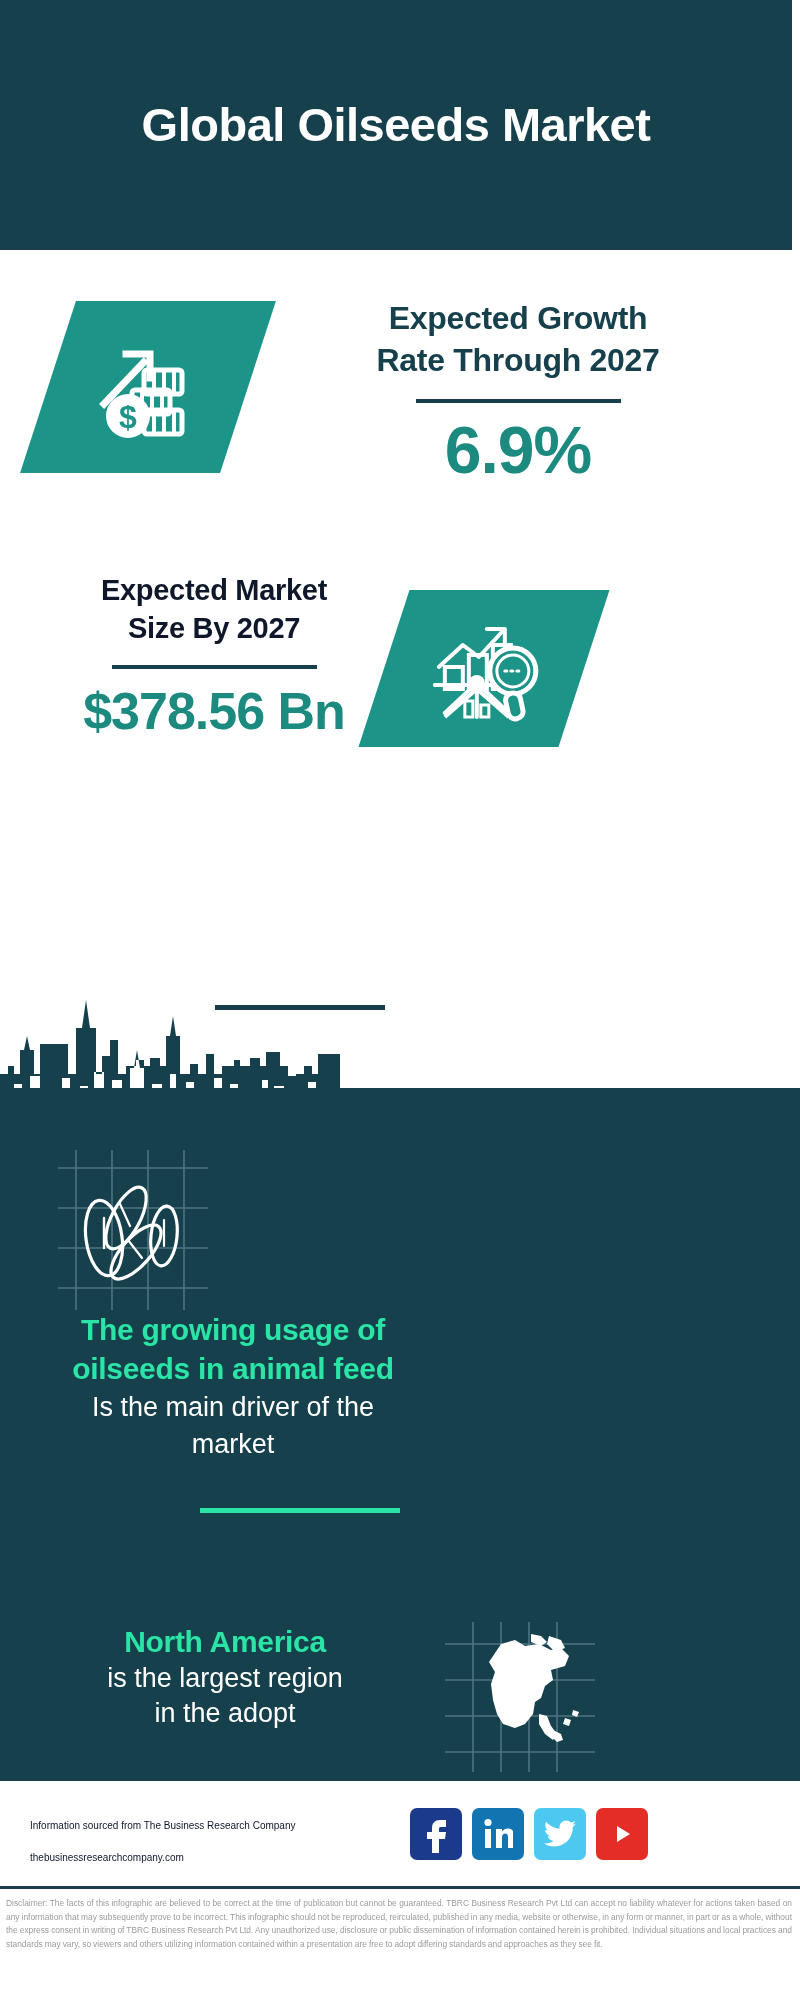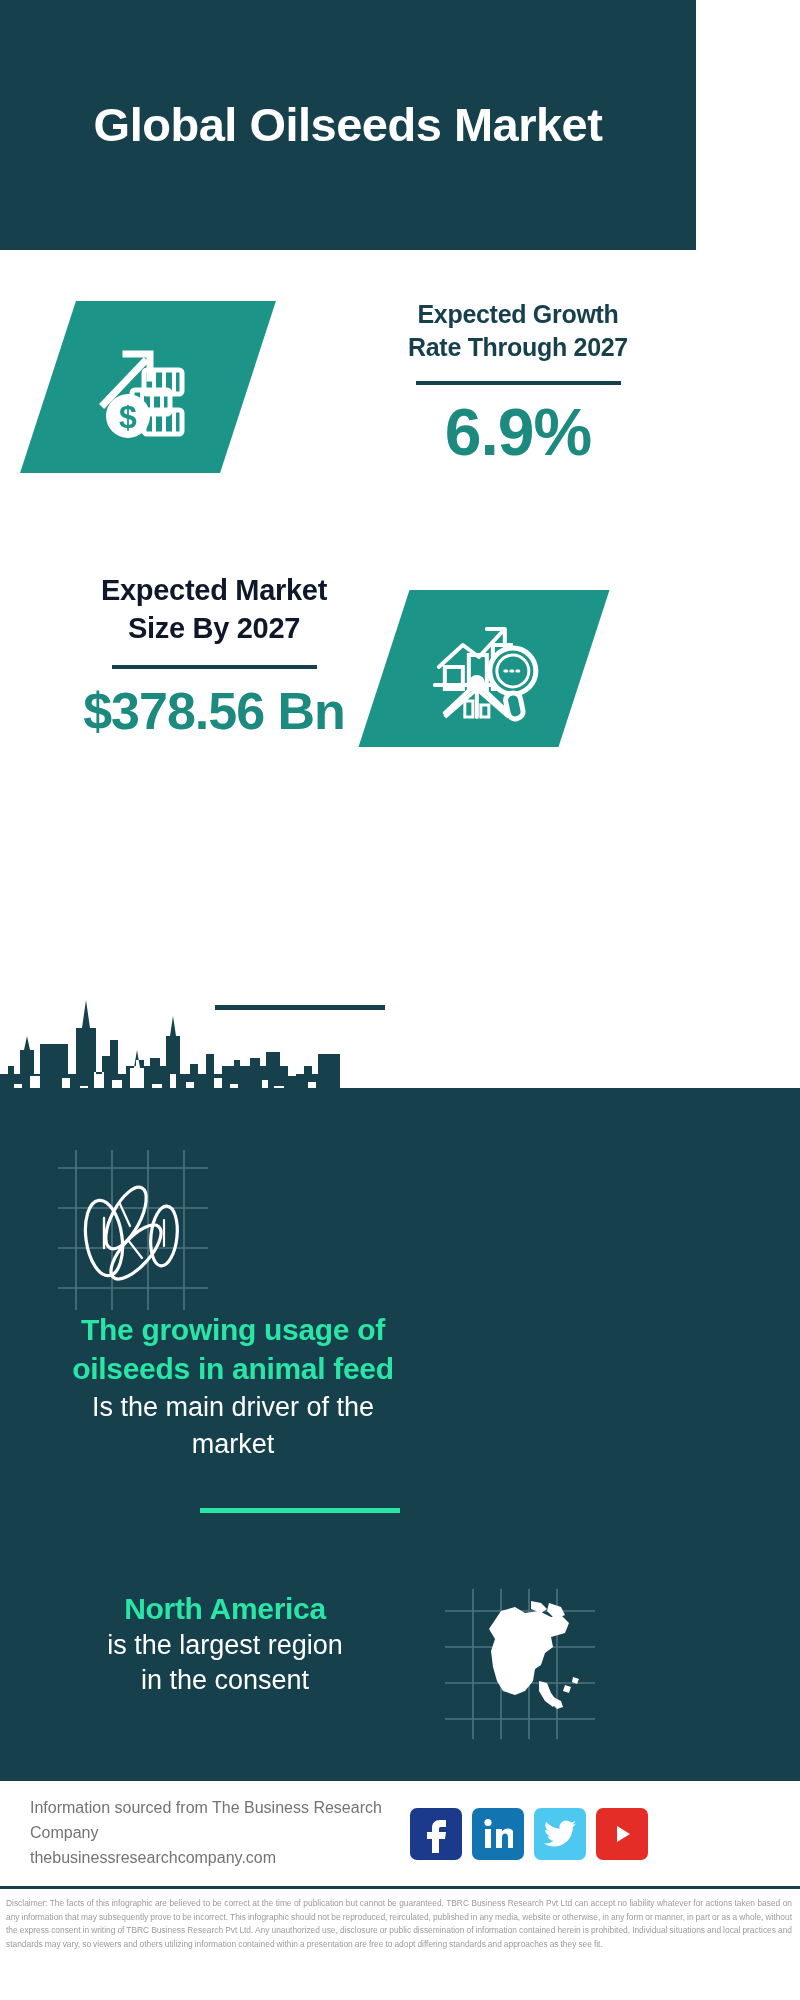--- a/index.html
+++ b/index.html
@@ -7,21 +7,21 @@
   body {
     font-family:"Liberation Sans", sans-serif;
     background:#ffffff;
     position:relative;
     overflow:hidden;
   }
   .page { position:relative; width:800px; height:2000px; background:#fff; }
 
   
   .header {
-    position:absolute; top:0; left:0; width:696px; height:250px;
+    position:absolute; top:0; left:0; width:792px; height:250px;
     background:#17404d;
     display:flex; align-items:center; justify-content:center;
   }
   .header-title {
     color:#ffffff; font-size:47px; font-weight:bold; line-height:1.22;
     text-align:center; letter-spacing:-0.5px; width:620px;
   }
 
   
   .mid { position:absolute; top:250px; left:0; width:800px; height:760px; background:#fff; }
@@ -32,21 +32,21 @@
     transform:skewX(-18deg);
     display:flex; align-items:center; justify-content:center;
   }
   .para-inner { transform:skewX(18deg); display:flex; align-items:center; justify-content:center; }
 
   .badge1 { left:48px; top:301px; width:200px; height:172px; }
   .badge2 { left:384px; top:590px; width:200px; height:157px; }
 
   .stat1 { position:absolute; left:278px; top:298px; width:480px; text-align:center; }
   .stat1 .cap {
-    color:#17404d; font-size:25px; font-weight:bold; line-height:1.30;
+    color:#17404d; font-size:32px; font-weight:bold; line-height:1.30;
     letter-spacing:-0.3px;
   }
   .rule-dark {
     width:205px; height:4px; background:#17404d; margin:18px auto 14px auto;
   }
   .stat1 .val {
     color:#1d8a80; font-size:66px; font-weight:bold; letter-spacing:-1px; line-height:1;
   }
 
   .stat2 { position:absolute; left:28px; top:572px; width:372px; text-align:center; }
@@ -89,41 +89,41 @@
     color:#ffffff; font-size:27px; font-weight:normal; line-height:1.28; margin-top:2px;
   }
 
   .rule-green {
     position:absolute; top:1508px; left:200px; width:200px; height:5px;
     background:#2ae5a5; z-index:4;
   }
 
   
   .region-row {
-    position:absolute; top:1589px; left:0; width:657px; z-index:4;
+    position:absolute; top:1622px; left:0; width:657px; z-index:4;
     display:flex; align-items:flex-start;
   }
   .region-text { width:420px; margin-left:15px; text-align:center; }
   .region-text .hl {
     color:#2ae5a5; font-size:30px; font-weight:bold; line-height:1.30; letter-spacing:-0.3px;
   }
   .region-text .sub {
     color:#ffffff; font-size:27px; font-weight:normal; line-height:1.28;
   }
   .map-grid { position:relative; width:150px; height:150px; margin-left:10px; flex:none; }
 
   
   .footer {
     position:absolute; top:1781px; left:0; width:800px; height:108px;
     background:#ffffff; display:flex; align-items:center;
     border-bottom:3px solid #17404d;
   }
   .footer-text { margin-left:30px; width:360px; }
   .footer-text div {
-    color:#737373; font-size:16px; line-height:1.55;
+    color:#0f172a; font-size:10px; line-height:1.55;margin-top:16px;
   }
   .social { display:flex; gap:10px; margin-left:20px; }
   .sicon {
     width:52px; height:52px; border-radius:7px;
     display:flex; align-items:center; justify-content:center;
   }
   .fb { background:#1b3a8c; }
   .li { background:#1275b1; }
   .tw { background:#4dc8f0; }
   .yt { background:#e52d27; }
@@ -237,21 +237,21 @@
       <div class="sub">market</div>
     </div>
   </div>
 
   <div class="rule-green"></div>
 
   <div class="region-row">
     <div class="region-text">
       <div class="hl">North America</div>
       <div class="sub">is the largest region</div>
-      <div class="sub">in the consent</div>
+      <div class="sub">in the adopt</div>
     </div>
     <div class="map-grid">
       <svg width="150" height="150" viewBox="0 0 150 150" fill="none" aria-hidden="true">
         <g stroke="#4d7480" stroke-width="1.6">
           <path d="M28 0 V150 M56 0 V150 M84 0 V150 M112 0 V150"></path>
           <path d="M0 22 H150 M0 58 H150 M0 94 H150 M0 130 H150"></path>
         </g>
         <g fill="#ffffff">
           <path d="M86 12 l10 2 6 6 -6 4 -10-4 Z"></path>
           <path d="M104 14 l12 4 4 8 -10 4 -8-8 Z"></path>

